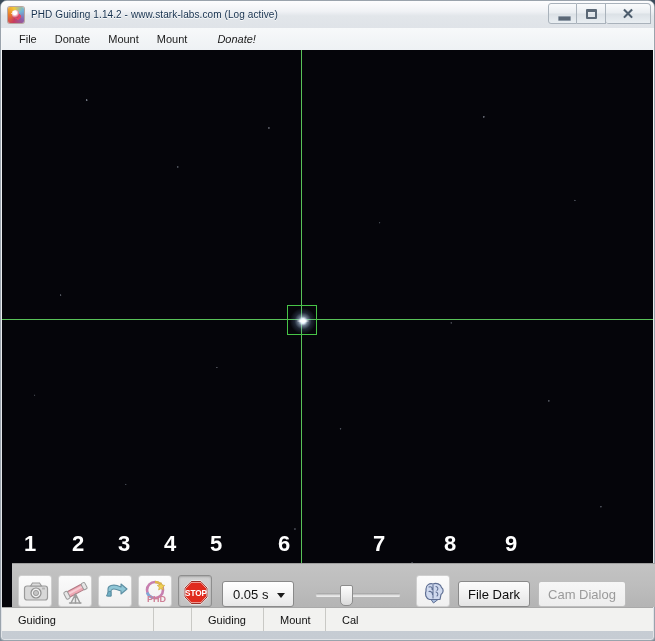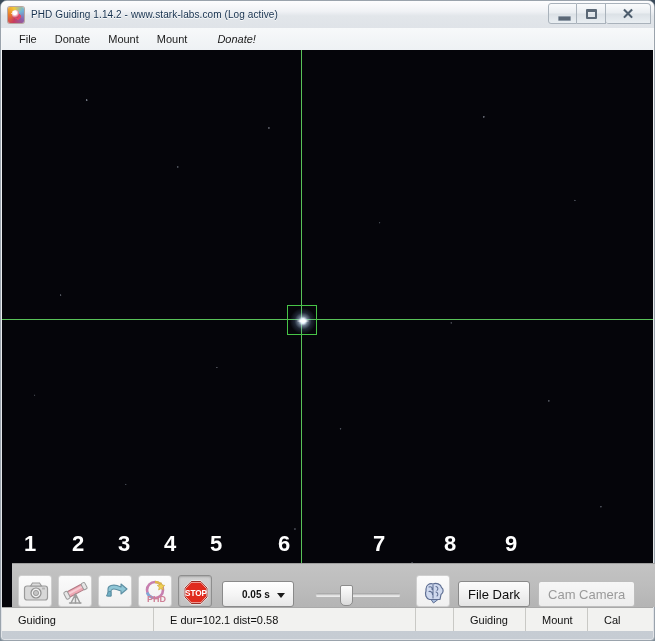--- a/index.html
+++ b/index.html
@@ -246,24 +246,23 @@
     box-sizing: border-box;
     border: 1px solid #8a8a8a;
     border-radius: 3px;
     background: linear-gradient(180deg, #ffffff 0%, #f4f4f4 55%, #e7e7e7 100%);
     display: flex;
     align-items: center;
     position: relative;
     flex: none;
   }
   .combo-text {
-    font-size: 10px;
+    font-size: 13px;
     color: #111;
-    margin-left: 19px;
-    font-weight: bold;
+    margin-left: 10px;
   }
   .combo-arrow {
     position: absolute;
     right: 8px; top: 11px;
     width: 0; height: 0;
     border-left: 4.5px solid transparent;
     border-right: 4.5px solid transparent;
     border-top: 5px solid #1b1b1b;
   }
   .slider {
@@ -447,24 +446,23 @@
 
     <div class="tool-btn" style="margin-left:16px">
       <svg class="icon-svg" width="28" height="28" viewBox="0 0 28 28">
         <path d="M6 11 C6 7 9.5 5 13 6 C16 4.5 21 6 21.5 9.5 C24 11 23.5 15 21 16.5 L20 21.5 L9.5 21.5 C6 20.5 4.5 16 6 13 Z" fill="#cfd9ee" stroke="#5f6f93" stroke-width="1.2" stroke-linejoin="round"></path>
         <path d="M9 9 C11 8 12.5 9.5 12 11.5 M13 7 L13 20 M16 8.5 C18 9 18.5 11 17 12.5 M9 13.5 C11 13 12.5 14.5 12.5 16.5 M16 14 C18 14.5 18.5 17 17 18" fill="none" stroke="#5f6f93" stroke-width="1.05" stroke-linecap="round"></path>
         <path d="M11 21.5 L13.5 25 L18 21.5 Z" fill="#a9bede" stroke="#5f6f93" stroke-width="1"></path>
       </svg>
     </div>
 
     <div class="push-btn">File Dark</div>
-    <div class="push-btn disabled">Cam Camera</div>
+    <div class="push-btn disabled">Cam Dialog</div>
   </div>
 
   <div class="statusbar">
     <div class="status-cell sc-state">Guiding</div>
-    <div class="status-cell sc-info">E dur=102.1 dist=0.58</div>
     <div class="status-cell sc-gap"></div>
     <div class="status-cell sc-camera">Guiding</div>
     <div class="status-cell sc-scope">Mount</div>
     <div class="status-cell sc-cal">Cal</div>
   </div>
 </div>
 
 </body></html>

